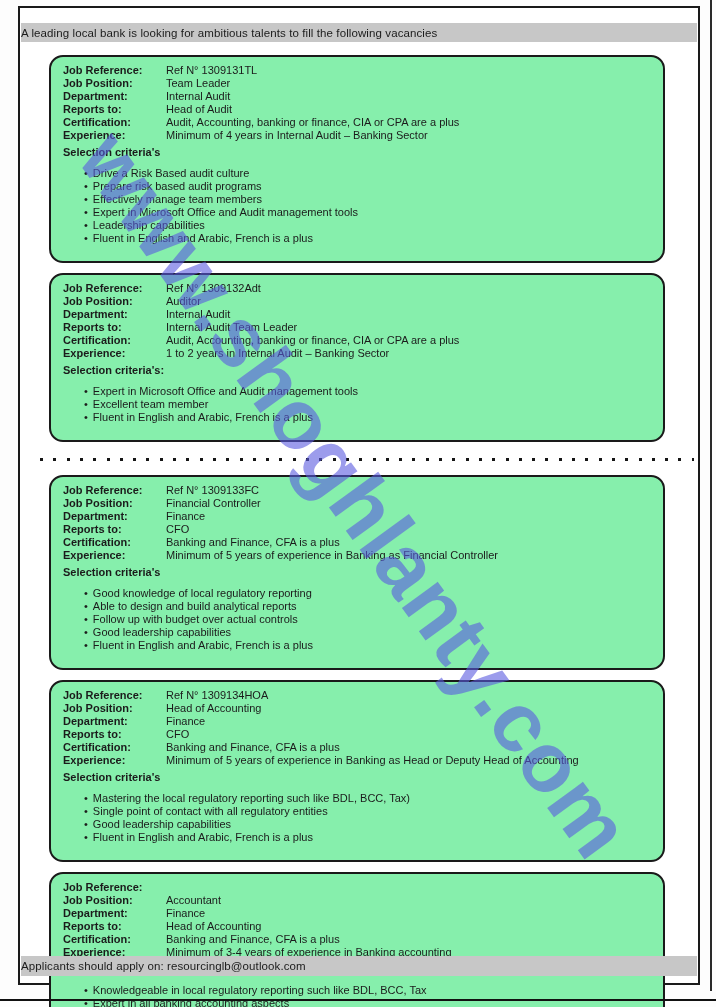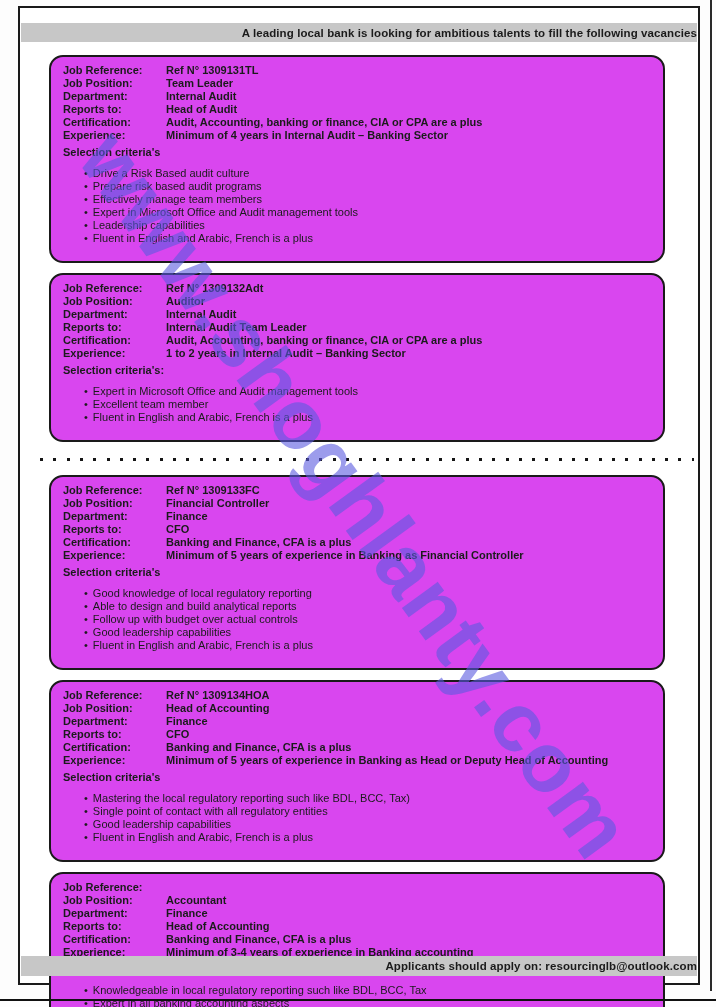--- a/index.html
+++ b/index.html
@@ -11,33 +11,33 @@
   html,body{margin:0;padding:0;}
   body{
     width:716px;height:1007px;position:relative;background:#fdfdfd;
     font-family:"Liberation Sans", sans-serif;color:var(--ink);overflow:hidden;
   }
   .page{
     position:absolute;left:18px;top:6px;width:682px;height:979px;
     border:2px solid #1a1a1a;background:#fff;
   }
   .bar{
-    background:var(--bar);height:19px;display:flex;align-items:center;justify-content:flex-end;
-    font-weight:bold;font-size:11.5px;letter-spacing:.1px;padding-left:10px;
+    background:var(--bar);height:19px;display:flex;align-items:center;justify-content:flex-start;
+    font-weight:normal;font-size:11.5px;letter-spacing:.1px;
   }
   .header-bar{margin:15px 1px 0 1px;}
   .footer-bar{position:absolute;left:1px;right:1px;bottom:7px;height:20px;}
   .content{margin:13px 0 0 29px;width:616px;font-size:11px;line-height:13px;}
   .job-box{
     border:2px solid #1a1a1a;border-radius:14px;
-    padding:7px 12px 8px 12px;margin-bottom:10px;background:#d946ef;
+    padding:7px 12px 8px 12px;margin-bottom:10px;background:#86efac;
   }
   .row{display:flex;}
   .lbl{width:103px;font-weight:bold;flex-shrink:0;}
-  .val{flex:1;font-weight:bold;}
+  .val{flex:1;}
   .crit-head{font-weight:bold;margin-top:4px;}
   .crit{list-style:none;margin:8px;padding:0 0 0 13px;}
   .crit li::before{content:"•";margin-right:5px;}
   .dotted-sep{
     height:3px;margin:16px 0 14px -9px;width:654px;
     background:repeating-linear-gradient(90deg,#161616 0 3px,transparent 3px 13.3px);
   }
   .watermark{
     position:absolute;left:355px;top:495px;
     transform:translate(-50%,-50%) rotate(54deg);

